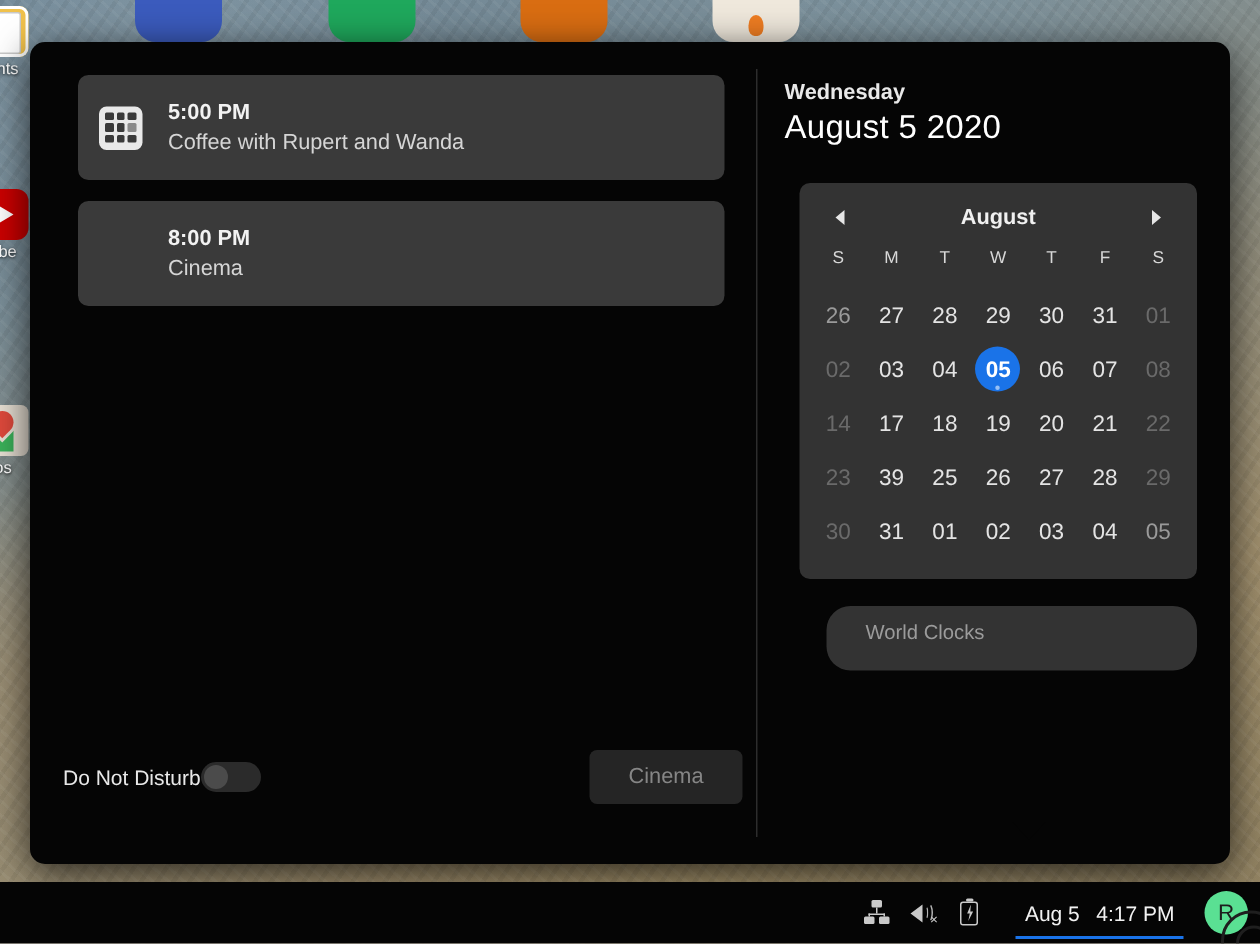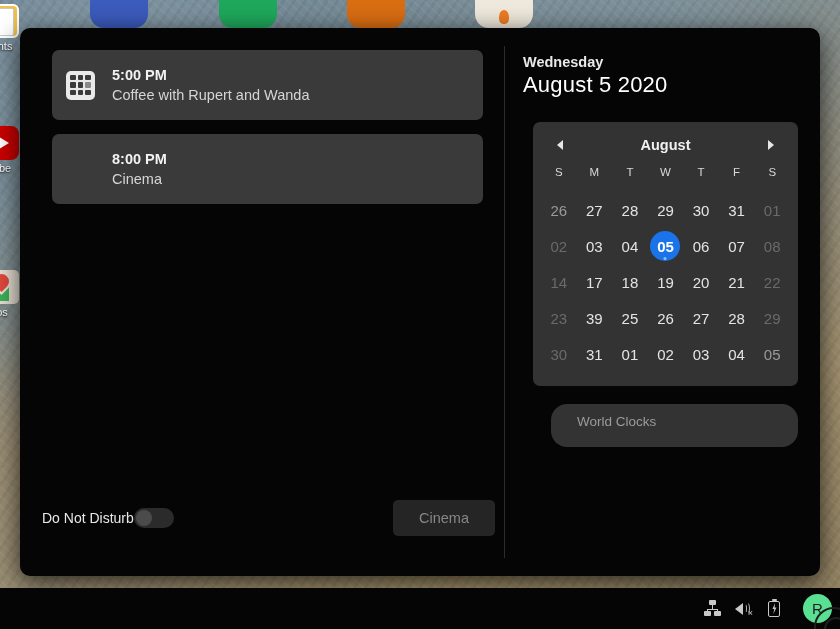--- a/index.html
+++ b/index.html
@@ -594,19 +594,23 @@
           <span class="wv w2"></span>
         <span class="x">×</span>
       </div>
       <div class="tray-ico ic-bat">
         <span class="tip"></span>
           <span class="shell"></span>
           <span class="bolt"></span>
       </div>
     </div>
 
+    <button id="clock-btn">
+      <span id="tb-date">Aug 5</span>
+      <span id="tb-time">4:17 PM</span>
+    </button>
 
     <div id="avatar" style="background: rgb(90, 224, 147);">R</div>
 
     <div id="tb-extra"></div>
   </div>
 
 </div>
 
 </body></html>

